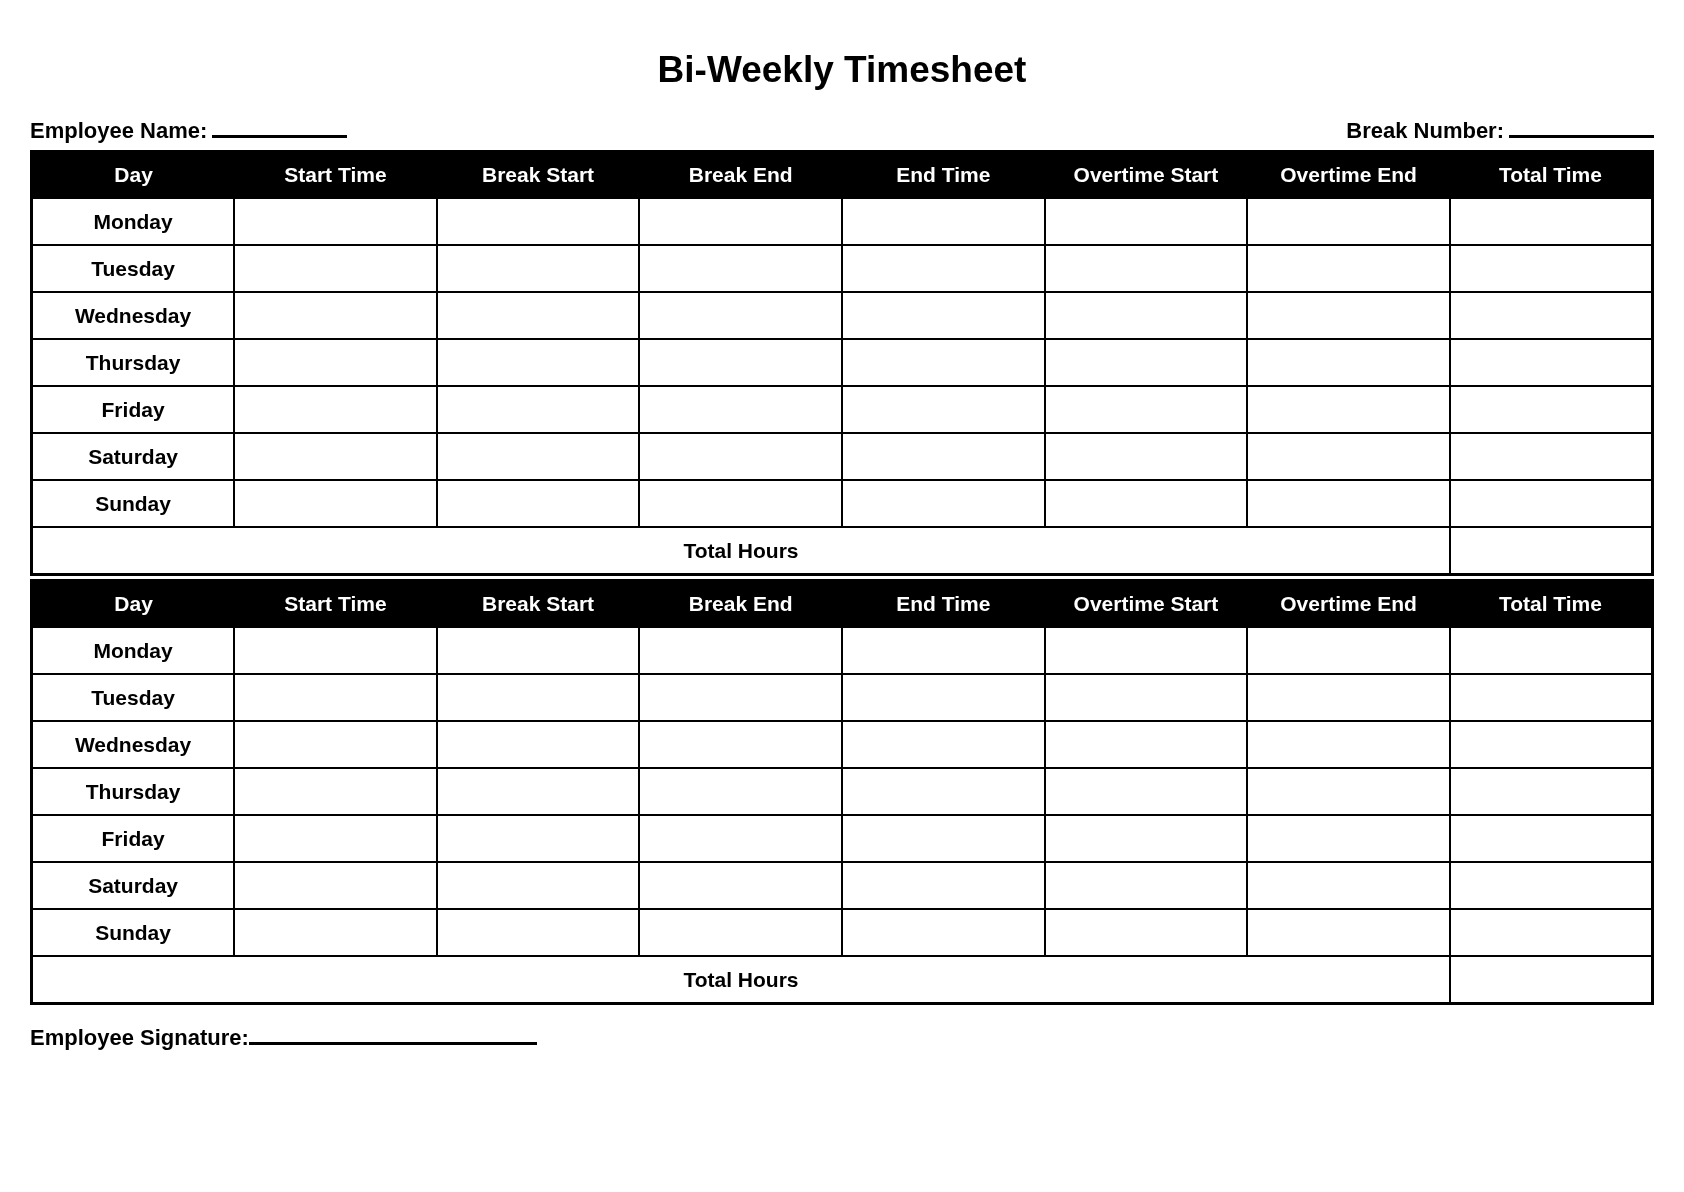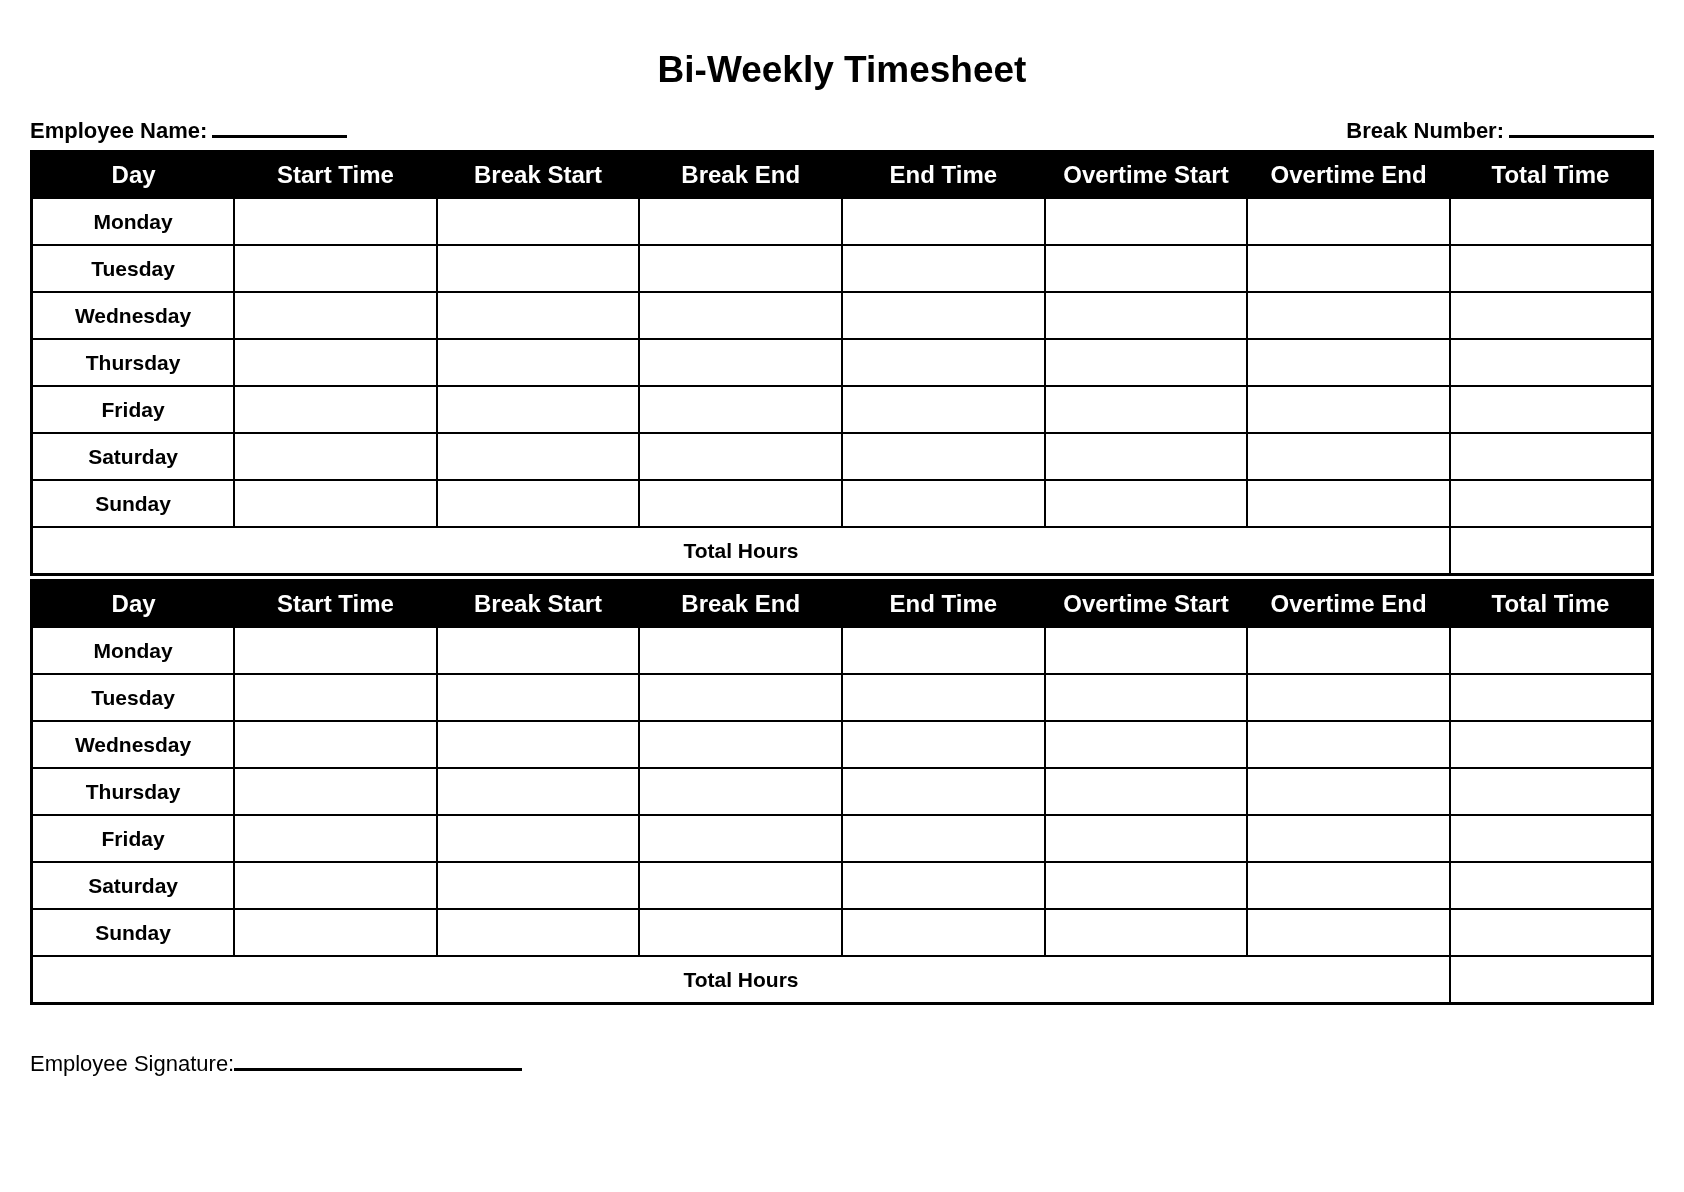--- a/index.html
+++ b/index.html
@@ -47,42 +47,42 @@
     width: 100%;
     border-collapse: collapse;
     table-layout: fixed;
     border: 3px solid #000;
   }
   table.timesheet + table.timesheet { margin-top: 3px; }
   .timesheet th {
     height: 47px;
     padding: 0;
     border: 0;
-    font-size: 24px;
+    font-size: 21px;
     font-weight: 700;
     text-align: center;
     vertical-align: middle;
   }
   .timesheet td {
     height: 47px;
     padding: 0;
     border: 2px solid #000;
     font-size: 21px;
     font-weight: 700;
     text-align: center;
     vertical-align: middle;
     background: #ffffff;
   }
   .sig-row {
     display: flex;
     justify-content: space-between;
     align-items: flex-end;
-    margin-top: 46px;
+    margin-top: 20px;
     font-size: 22px;
-    font-weight: 400;
+    font-weight: 700;
     line-height: 1.2;
   }
   .sig-line {
     display: inline-block;
     height: 4px;
     border-bottom: 3px solid #000;
   }
   .employee-sig-line { width: 288px; }
   .manager-sig-line  { width: 258px; }
 </style>

